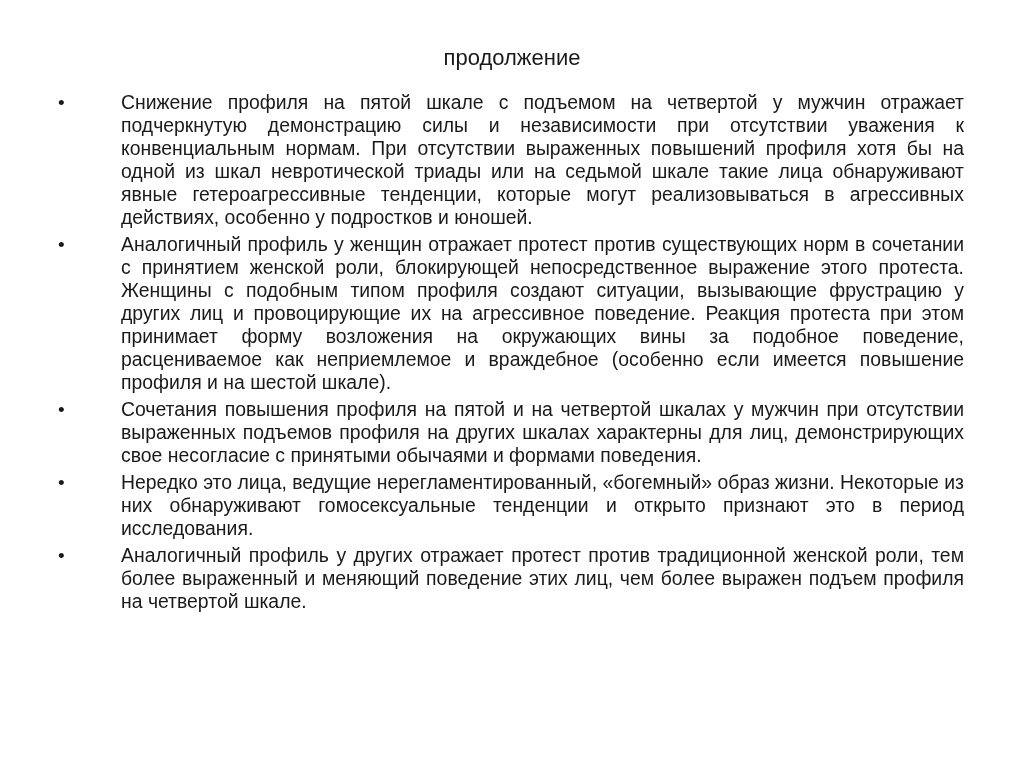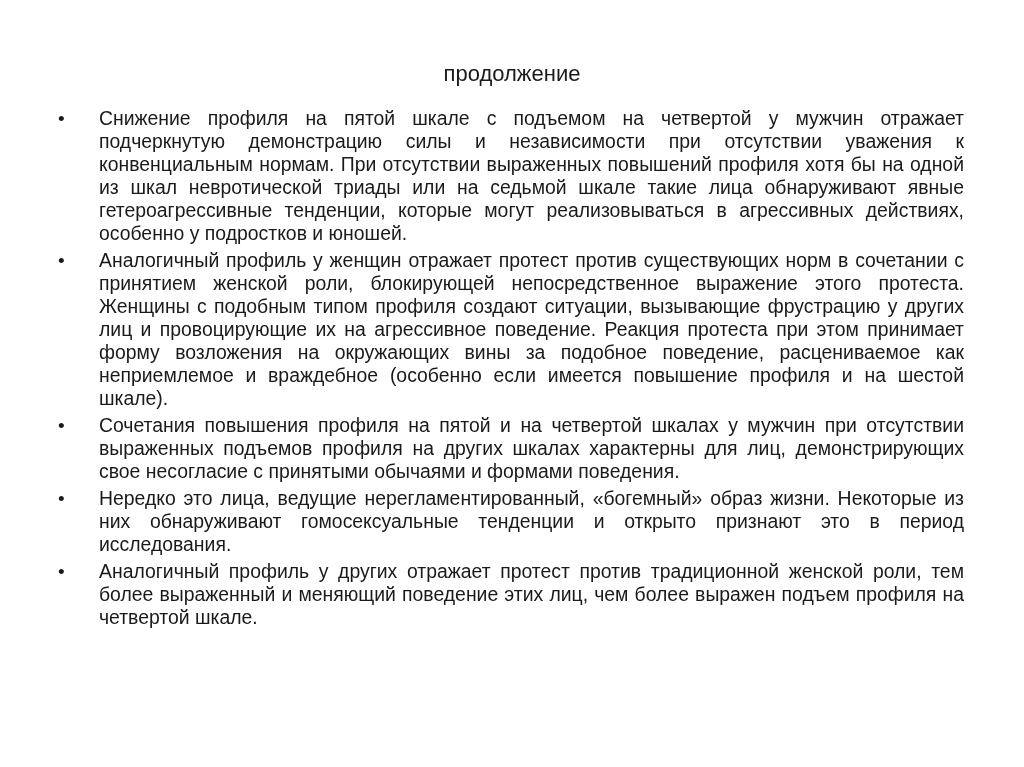--- a/index.html
+++ b/index.html
@@ -10,21 +10,21 @@
   body {
     width: 1024px;
     height: 767px;
     overflow: hidden;
     position: relative;
     font-family: "Liberation Sans", "DejaVu Sans", sans-serif;
     color: #1a1a1a;
   }
   .slide {
     position: absolute;
-    left: 0; top: 16px;
+    left: 0; top: 0;
     width: 1024px;
     height: 624px;
     background: #ffffff;
   }
   .slide-title {
     position: absolute;
     left: 0;
     top: 44px;
     width: 1024px;
     text-align: center;
@@ -52,20 +52,21 @@
   .bullet-item .dot {
     position: absolute;
     left: 0;
     top: 0;
     width: 20px;
     font-size: 19px;
     line-height: 23px;
   }
   .bullet-text {
     display: block;
+    margin-left: 22px;
   }
 </style>
 </head>
 <body>
 
 <div class="slide">
   <div class="slide-title">продолжение</div>
 
   <ul class="bullets">
     <li class="bullet-item">

